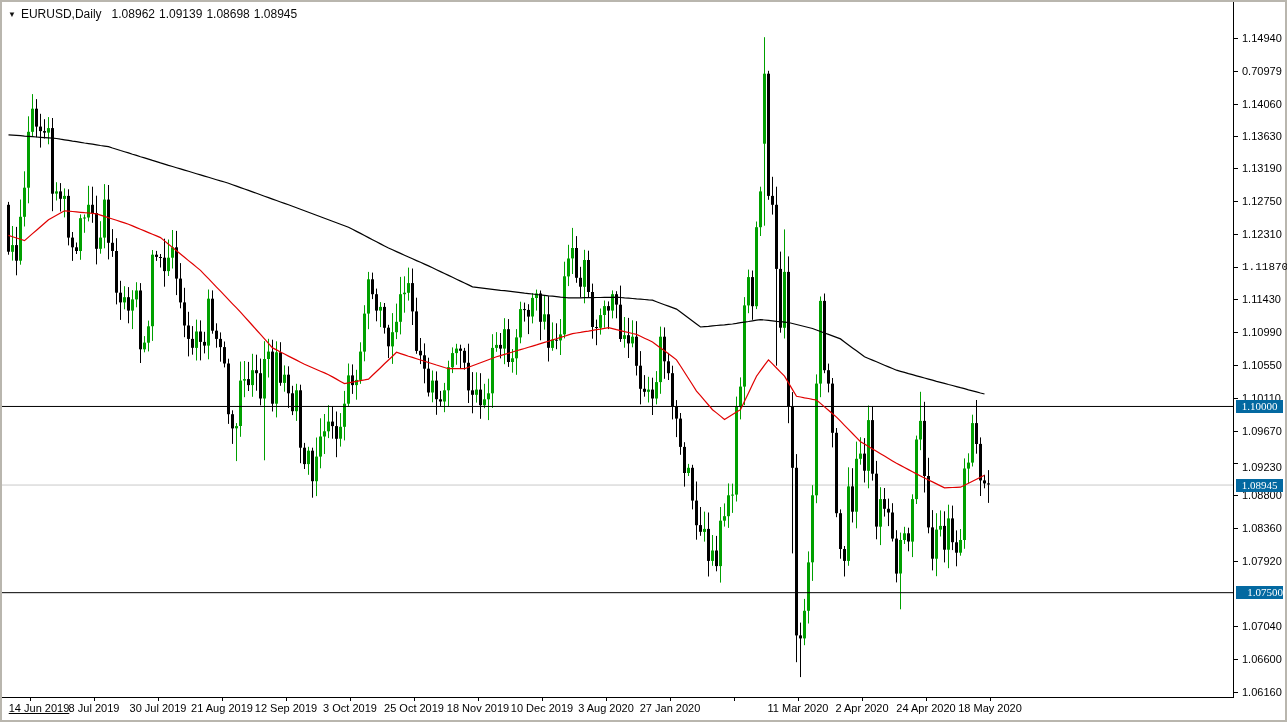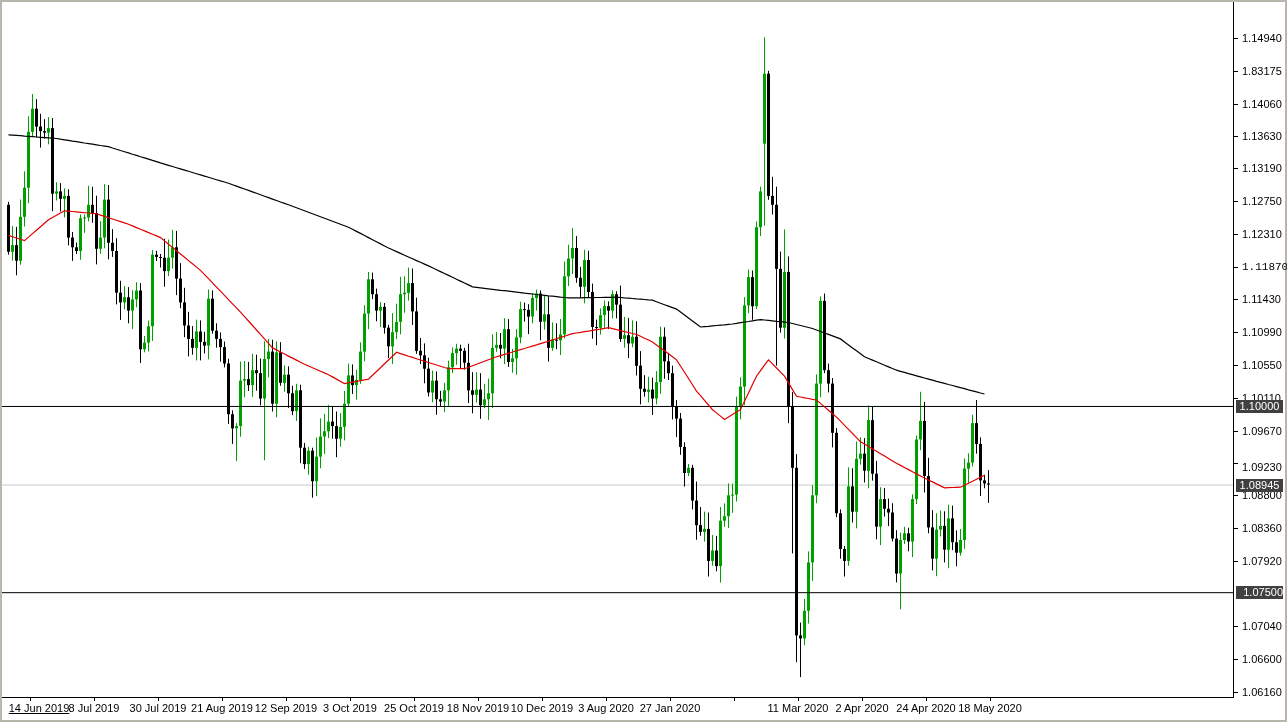--- a/index.html
+++ b/index.html
@@ -29,21 +29,21 @@
   .title .sym{margin-right:10px;}
   .title .q{margin-right:4px;}
   .yaxis{
     position:absolute;left:1232px;top:0;width:51px;height:696px;background:#fff;
     font-size:11px;color:#000;
   }
   .ytick{position:absolute;left:0;width:4px;height:1px;background:#000;}
   .ylab{position:absolute;left:8px;white-space:nowrap;}
   .pbox{
     position:absolute;left:2px;width:47px;height:13px;line-height:13px;
-    background:#404040;color:#fff;text-align:center;font-size:11px;z-index:3;
+    background:#0369a1;color:#fff;text-align:center;font-size:11px;z-index:3;font-family:Liberation Serif, serif;
   }
   .xaxis{
     position:absolute;left:0;top:696px;width:1232px;height:22px;background:#fff;
     font-size:11px;color:#000;
   }
   .xtick{position:absolute;top:0;width:1px;height:3px;background:#000;}
   .xlab{position:absolute;top:4px;transform:translateX(-50%);white-space:nowrap;}
 </style>
 </head>
 <body>
@@ -546,30 +546,33 @@
           <line x1="982.5" x2="982.5" y1="472.8" y2="486.3" stroke="#000000" stroke-width="1"></line>
           <rect x="981" width="3" y="478.4" height="3.0" fill="#000000"></rect>
           <line x1="986.5" x2="986.5" y1="468.1" y2="500.9" stroke="#000000" stroke-width="1"></line>
           <rect x="985" width="3" y="481.4" height="1.1" fill="#000000"></rect>
         </g>
         <line x1="0" y1="404.45927" x2="1231" y2="404.45927" stroke="#000000" stroke-width="1"></line>
         <line x1="0" y1="590.684270000001" x2="1231" y2="590.684270000001" stroke="#000000" stroke-width="1"></line>
         <polyline points="6.5,132.8 10.5,133.1 14.5,133.4 18.5,133.7 22.5,134.1 26.5,134.4 30.5,134.7 34.5,135.0 38.5,135.3 42.5,135.6 46.5,135.9 50.5,136.2 54.5,136.5 58.5,137.2 62.5,137.8 66.5,138.4 70.5,139.1 74.5,139.7 78.5,140.3 82.5,141.0 86.5,141.6 90.5,142.2 94.5,142.8 98.5,143.5 102.5,144.1 106.5,144.7 110.5,146.0 114.5,147.2 118.5,148.5 122.5,149.7 126.5,150.9 130.5,152.2 134.5,153.4 138.5,154.7 142.5,155.9 146.5,157.1 150.5,158.4 154.5,159.6 158.5,160.9 162.5,162.1 166.5,163.4 170.5,164.5 174.5,165.7 178.5,166.9 182.5,168.1 186.5,169.3 190.5,170.5 194.5,171.7 198.5,172.9 202.5,174.1 206.5,175.3 210.5,176.5 214.5,177.7 218.5,178.9 222.5,180.0 226.5,181.2 230.5,182.7 234.5,184.1 238.5,185.6 242.5,187.0 246.5,188.4 250.5,189.9 254.5,191.3 258.5,192.8 262.5,194.2 266.5,195.6 270.5,197.1 274.5,198.5 278.5,200.0 282.5,201.4 286.5,202.8 290.5,204.3 294.5,205.8 298.5,207.3 302.5,208.8 306.5,210.3 310.5,211.8 314.5,213.3 318.5,214.8 322.5,216.2 326.5,217.7 330.5,219.2 334.5,220.7 338.5,222.2 342.5,223.7 346.5,225.2 350.5,227.3 354.5,229.4 358.5,231.4 362.5,233.5 366.5,235.6 370.5,237.7 374.5,239.8 378.5,241.9 382.5,244.0 386.5,246.0 390.5,247.8 394.5,249.6 398.5,251.4 402.5,253.2 406.5,255.0 410.5,256.8 414.5,258.6 418.5,260.3 422.5,262.1 426.5,263.9 430.5,265.8 434.5,267.7 438.5,269.6 442.5,271.5 446.5,273.4 450.5,275.3 454.5,277.2 458.5,279.1 462.5,281.0 466.5,282.9 470.5,284.8 474.5,285.3 478.5,285.8 482.5,286.3 486.5,286.8 490.5,287.3 494.5,287.8 498.5,288.3 502.5,288.7 506.5,289.2 510.5,289.7 514.5,290.2 518.5,290.7 522.5,291.2 526.5,291.6 530.5,292.0 534.5,292.5 538.5,292.9 542.5,293.3 546.5,293.8 550.5,294.2 554.5,294.6 558.5,295.1 562.5,295.5 566.5,295.9 570.5,295.9 574.5,295.8 578.5,295.8 582.5,295.7 586.5,295.6 590.5,295.6 594.5,295.5 598.5,295.5 602.5,295.4 606.5,295.3 610.5,295.3 614.5,295.2 618.5,295.5 622.5,295.9 626.5,296.2 630.5,296.5 634.5,296.9 638.5,297.2 642.5,297.5 646.5,297.9 650.5,298.2 654.5,299.7 658.5,301.2 662.5,302.7 666.5,304.1 670.5,305.6 674.5,307.1 678.5,310.1 682.5,313.1 686.5,316.1 690.5,319.0 694.5,322.0 698.5,325.0 702.5,324.6 706.5,324.3 710.5,323.9 714.5,323.5 718.5,323.1 722.5,322.8 726.5,322.4 730.5,322.0 734.5,321.4 738.5,320.7 742.5,320.1 746.5,319.5 750.5,318.8 754.5,318.2 758.5,317.6 762.5,318.0 766.5,318.4 770.5,318.8 774.5,319.3 778.5,319.7 782.5,320.1 786.5,320.5 790.5,321.5 794.5,322.5 798.5,323.5 802.5,324.5 806.5,325.5 810.5,326.5 814.5,328.0 818.5,329.5 822.5,331.0 826.5,332.4 830.5,333.9 834.5,335.4 838.5,336.9 842.5,339.9 846.5,342.9 850.5,345.9 854.5,348.8 858.5,351.8 862.5,354.8 866.5,356.5 870.5,358.1 874.5,359.8 878.5,361.5 882.5,363.2 886.5,364.9 890.5,366.5 894.5,368.2 898.5,369.3 902.5,370.4 906.5,371.6 910.5,372.7 914.5,373.8 918.5,374.9 922.5,376.0 926.5,377.1 930.5,378.2 934.5,379.3 938.5,380.3 942.5,381.4 946.5,382.5 950.5,383.5 954.5,384.6 958.5,385.7 962.5,386.7 966.5,387.8 970.5,388.8 974.5,389.9 978.5,391.0 982.5,392.0" fill="none" stroke="#000000" stroke-width="1.2"></polyline>
         <polyline points="6.5,233.4 10.5,234.7 14.5,236.0 18.5,237.3 22.5,238.6 26.5,235.1 30.5,231.6 34.5,228.2 38.5,224.7 42.5,221.2 46.5,217.7 50.5,215.5 54.5,213.3 58.5,211.0 62.5,208.8 66.5,209.2 70.5,209.5 74.5,209.9 78.5,210.3 82.5,210.7 86.5,211.0 90.5,211.4 94.5,211.8 98.5,213.1 102.5,214.4 106.5,215.7 110.5,217.0 114.5,218.3 118.5,219.6 122.5,220.9 126.5,222.2 130.5,223.9 134.5,225.6 138.5,227.2 142.5,228.9 146.5,230.6 150.5,232.3 154.5,233.9 158.5,235.6 162.5,238.9 166.5,242.2 170.5,245.4 174.5,248.7 178.5,252.0 182.5,255.3 186.5,258.6 190.5,261.8 194.5,265.1 198.5,268.4 202.5,272.6 206.5,276.7 210.5,280.9 214.5,285.1 218.5,289.2 222.5,293.4 226.5,297.6 230.5,301.8 234.5,305.9 238.5,310.1 242.5,314.6 246.5,319.0 250.5,323.5 254.5,328.0 258.5,332.4 262.5,336.9 266.5,341.4 270.5,345.9 274.5,347.9 278.5,350.0 282.5,352.0 286.5,354.1 290.5,356.1 294.5,358.1 298.5,360.2 302.5,362.2 306.5,364.0 310.5,365.7 314.5,367.5 318.5,369.2 322.5,370.9 326.5,372.7 330.5,374.9 334.5,377.1 338.5,379.4 342.5,381.6 346.5,380.9 350.5,380.1 354.5,379.4 358.5,378.6 362.5,377.9 366.5,377.1 370.5,373.3 374.5,369.5 378.5,365.7 382.5,361.8 386.5,358.0 390.5,354.2 394.5,350.3 398.5,351.6 402.5,352.9 406.5,354.2 410.5,355.4 414.5,356.7 418.5,358.0 422.5,359.3 426.5,360.5 430.5,361.7 434.5,363.0 438.5,364.2 442.5,365.5 446.5,366.7 450.5,366.7 454.5,366.7 458.5,366.7 462.5,366.7 466.5,365.2 470.5,363.7 474.5,362.2 478.5,360.8 482.5,359.3 486.5,357.8 490.5,356.3 494.5,354.8 498.5,353.6 502.5,352.4 506.5,351.2 510.5,350.0 514.5,348.8 518.5,347.6 522.5,346.5 526.5,345.3 530.5,344.1 534.5,342.9 538.5,341.6 542.5,340.4 546.5,339.2 550.5,337.9 554.5,336.7 558.5,335.4 562.5,334.2 566.5,332.9 570.5,331.7 574.5,331.0 578.5,330.4 582.5,329.7 586.5,329.1 590.5,328.4 594.5,327.7 598.5,327.1 602.5,326.4 606.5,325.7 610.5,326.7 614.5,327.7 618.5,328.6 622.5,329.6 626.5,330.5 630.5,331.5 634.5,332.4 638.5,334.3 642.5,336.2 646.5,338.0 650.5,339.9 654.5,342.9 658.5,345.9 662.5,348.8 666.5,351.8 670.5,354.8 674.5,357.8 678.5,364.0 682.5,370.3 686.5,376.5 690.5,382.8 694.5,389.1 698.5,393.7 702.5,398.4 706.5,403.0 710.5,407.7 714.5,410.9 718.5,414.1 722.5,417.4 726.5,414.9 730.5,412.5 734.5,410.1 738.5,407.7 742.5,399.3 746.5,390.9 750.5,382.5 754.5,374.2 758.5,368.7 762.5,363.2 766.5,357.8 770.5,361.9 774.5,366.0 778.5,370.1 782.5,374.2 786.5,380.9 790.5,387.6 794.5,394.3 798.5,395.0 802.5,395.8 806.5,396.5 810.5,397.3 814.5,398.0 818.5,401.4 822.5,404.9 826.5,408.3 830.5,411.7 834.5,415.1 838.5,419.2 842.5,423.3 846.5,427.4 850.5,431.5 854.5,435.6 858.5,439.7 862.5,442.1 866.5,444.5 870.5,446.9 874.5,449.3 878.5,451.7 882.5,454.1 886.5,456.5 890.5,458.9 894.5,461.3 898.5,463.4 902.5,465.5 906.5,467.6 910.5,469.8 914.5,471.9 918.5,474.0 922.5,476.0 926.5,478.0 930.5,479.9 934.5,481.9 938.5,483.9 942.5,485.9 946.5,485.7 950.5,485.5 954.5,485.3 958.5,485.2 962.5,483.2 966.5,481.2 970.5,479.2 974.5,477.2 978.5,475.2 982.5,473.2" fill="none" stroke="#E00000" stroke-width="1.2"></polyline>
       </svg>
+    <div class="title">
+      <span class="tri">▼</span><span class="sym">EURUSD,Daily</span><span class="q">1.08962</span><span class="q">1.09139</span><span class="q">1.08698</span><span class="q">1.08945</span>
+    </div>
   </div>
 
   <div class="yaxis" id="yaxis">
     <div class="pbox" id="box-r" style="top: 397.959px;">1.10000</div>
     <div class="pbox" id="box-c" style="top: 476.546px;">1.08945</div>
     <div class="pbox" id="box-s" style="top: 584.184px; text-align: right;">1.07500</div>
   <div class="ytick" style="top: 35.9787px;"></div>
       <div class="ylab" style="top: 29.9787px;">1.14940</div>
       <div class="ytick" style="top: 68.7543px;"></div>
-      <div class="ylab" style="top: 62.7543px;">1.83175</div>
+      <div class="ylab" style="top: 62.7543px;">0.70979</div>
       <div class="ytick" style="top: 101.53px;"></div>
       <div class="ylab" style="top: 95.5299px;">1.14060</div>
       <div class="ytick" style="top: 133.561px;"></div>
       <div class="ylab" style="top: 127.561px;">1.13630</div>
       <div class="ytick" style="top: 166.336px;"></div>
       <div class="ylab" style="top: 160.336px;">1.13190</div>
       <div class="ytick" style="top: 199.112px;"></div>
       <div class="ylab" style="top: 193.112px;">1.12750</div>
       <div class="ytick" style="top: 231.887px;"></div>
       <div class="ylab" style="top: 225.887px;">1.12310</div>

